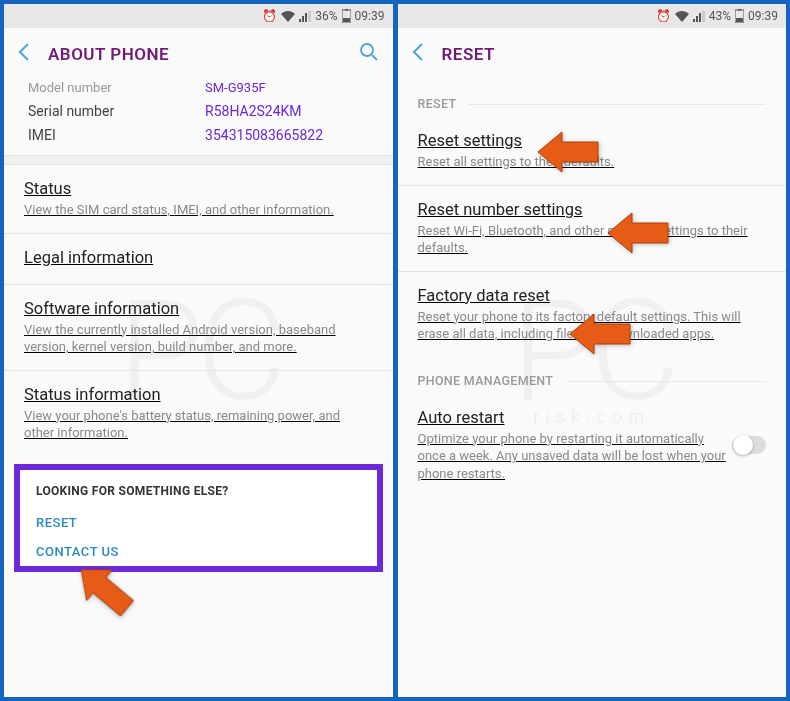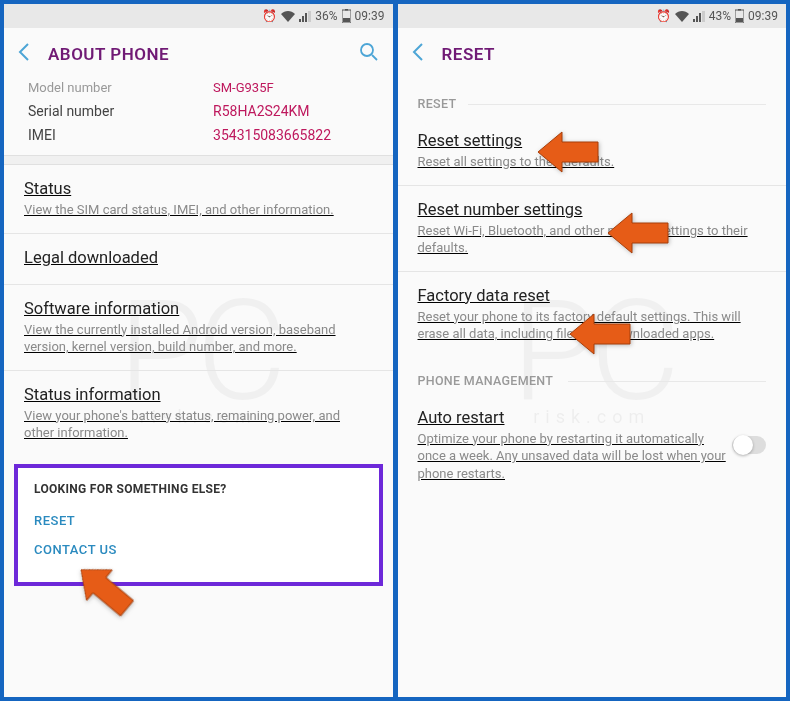--- a/index.html
+++ b/index.html
@@ -9,30 +9,30 @@
     .watermark-sub { position: absolute; top: 58%; left: 50%; transform: translate(-50%, 0); font-size: 18px; color: rgba(0,0,0,0.05); pointer-events: none; letter-spacing: 6px; }
     .status-bar { height: 24px; background: #e8e8e8; display: flex; justify-content: flex-end; align-items: center; padding: 0 8px; font-size: 12px; color: #555; gap: 4px; z-index: 1; }
     .status-bar span { display: inline-flex; align-items: center; }
     .header { height: 52px; display: flex; align-items: center; padding: 0 14px; background: #fafafa; z-index: 1; }
     .back-chevron { color: #4ca5d6; font-size: 22px; margin-right: 18px; cursor: pointer; }
     .header-title { font-size: 17px; font-weight: 600; color: #701a75; letter-spacing: 0.5px; flex: 1; }
     .search-icon { color: #4ca5d6; }
     .content { flex: 1; overflow: hidden; position: relative; z-index: 1; }
     .info-row { padding: 4px 24px; display: flex; font-size: 14px; color: #444; }
     .info-label { flex: 0 0 52%; }
-    .info-value { flex: 1; color: #be185d; margin-left: 8px; }
+    .info-value { flex: 1; color: #6d28d9; }
     .divider { height: 1px; background: #e5e5e5; margin: 0; }
     .space-divider { height: 10px; background: #f0f0f0; border-top: 1px solid #e0e0e0; border-bottom: 1px solid #e0e0e0; }
     .setting-item { padding: 14px 20px; position: relative; text-decoration: underline; }
     .setting-title { font-size: 16.5px; color: #222; margin-bottom: 3px; }
     .setting-desc { font-size: 13px; color: #8a8a8a; line-height: 1.35; }
     .section-header { font-size: 12.5px; color: #999; letter-spacing: 0.3px; padding: 16px 20px 6px; font-weight: 500; position: relative; }
     .section-header::after { content: ""; position: absolute; left: 70px; right: 20px; top: 24px; height: 1px; background: #e8e8e8; }
     .section-header.pm::after { left: 170px; }
-    .footer-card { margin: 8px 10px 10px; background: #fff; border: 4px solid #6d28d9; padding: 14px 16px 18px; }
+    .footer-card { margin: 8px 10px 10px; background: #fff; border: 6px solid #6d28d9; padding: 14px 16px 0; }
     .footer-heading { font-size: 12px; font-weight: 700; color: #333; letter-spacing: 0.3px; margin-bottom: 10px; }
     .footer-link { font-size: 13px; color: #2a8abf; font-weight: 500; padding: 7px 0; letter-spacing: 0.5px; cursor: pointer; }
     .toggle { position: absolute; right: 20px; top: 50%; transform: translateY(-50%); width: 34px; height: 18px; background: #ddd; border-radius: 10px; }
     .toggle::after { content: ""; position: absolute; left: 1px; top: -1px; width: 20px; height: 20px; border-radius: 50%; background: #fff; box-shadow: 0 1px 3px rgba(0,0,0,0.3); }
     .arrow { position: absolute; width: 64px; height: 48px; z-index: 10; pointer-events: none; }
     .arrow svg { width: 100%; height: 100%; filter: drop-shadow(1px 1px 2px rgba(0,0,0,0.25)); }
     .model-cut { padding-top: 0; color: #999; font-size: 13px; }
   </style>
 </head>
 <body>
@@ -91,21 +91,21 @@
     </div>
 
     <div class="space-divider"></div>
 
     <div class="setting-item">
       <div class="setting-title">Status</div>
       <div class="setting-desc">View the SIM card status, IMEI, and other information.</div>
     </div>
     <div class="divider"></div>
     <div class="setting-item">
-      <div class="setting-title">Legal downloaded</div>
+      <div class="setting-title">Legal information</div>
     </div>
     <div class="divider"></div>
     <div class="setting-item">
       <div class="setting-title">Software information</div>
       <div class="setting-desc">View the currently installed Android version, baseband version, kernel version, build number, and more.</div>
     </div>
     <div class="divider"></div>
     <div class="setting-item">
       <div class="setting-title">Status information</div>
       <div class="setting-desc">View your phone's battery status, remaining power, and other information.</div>

